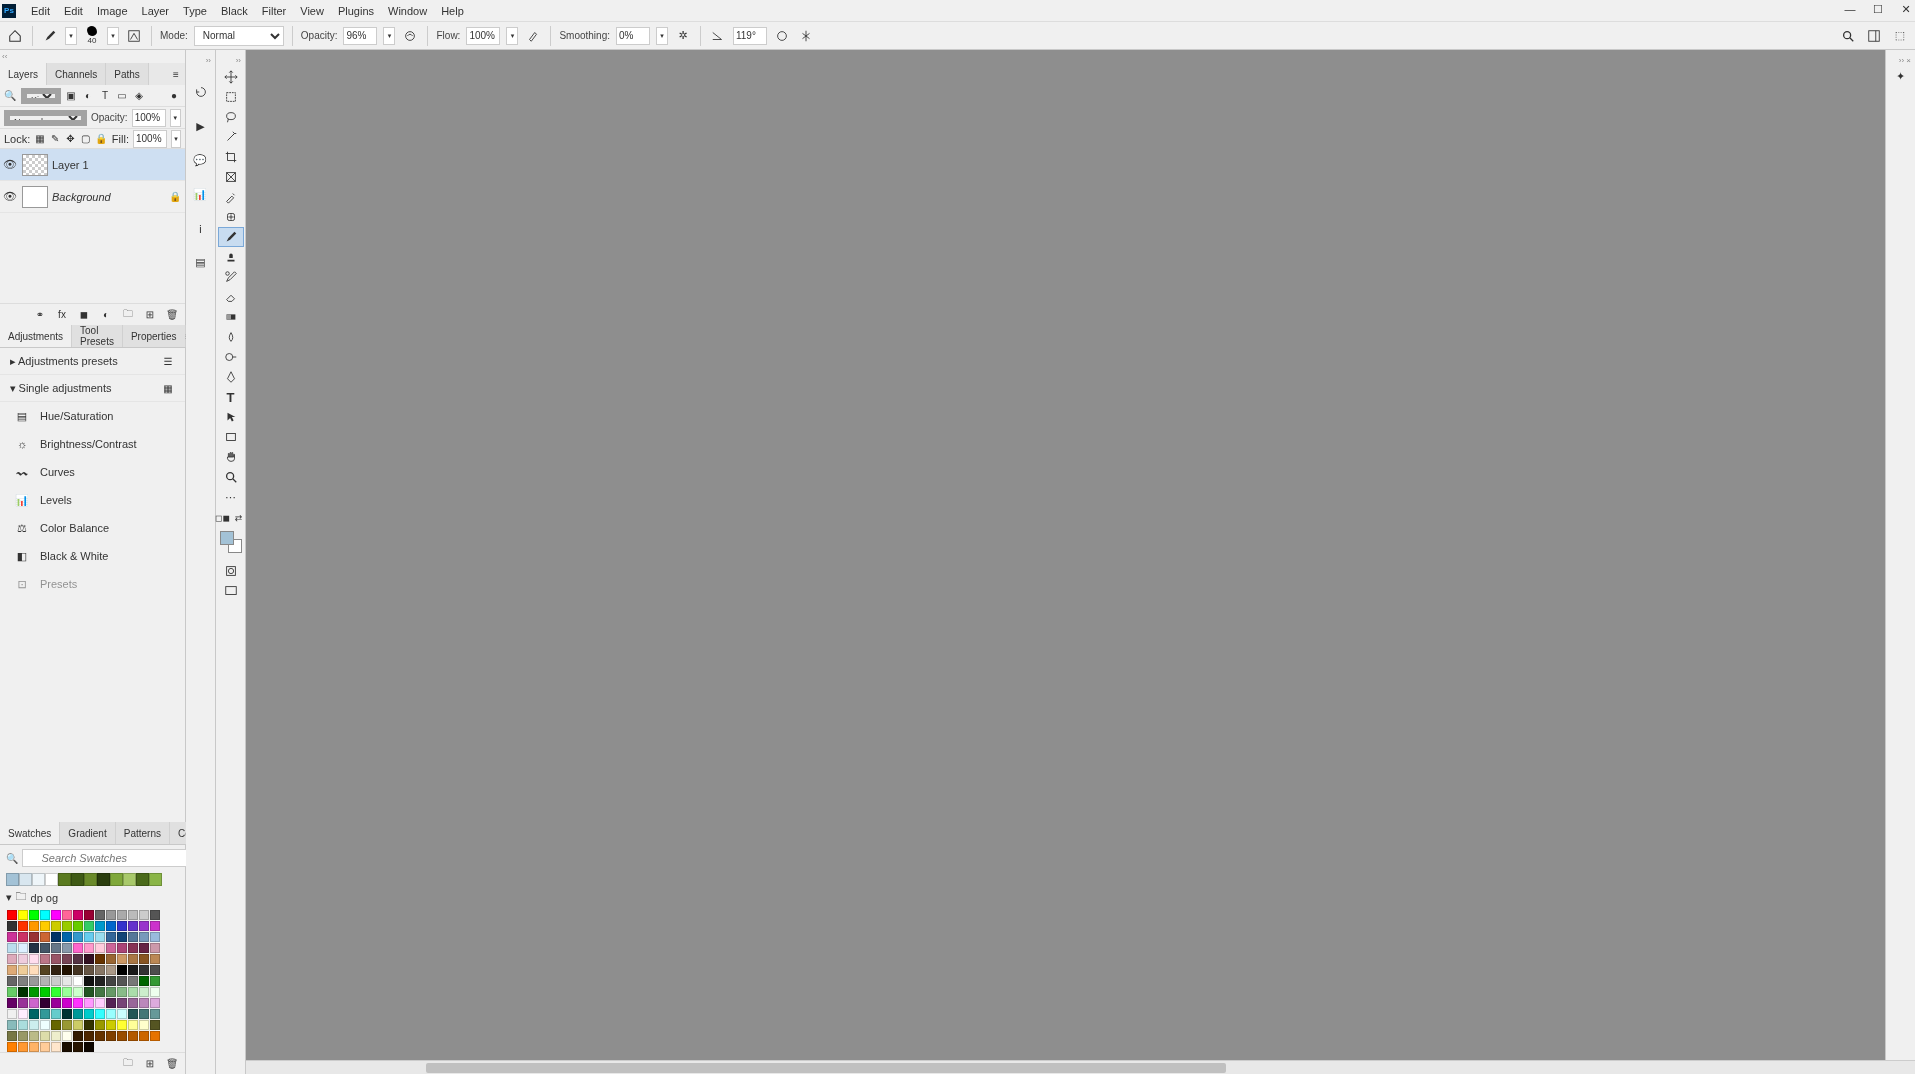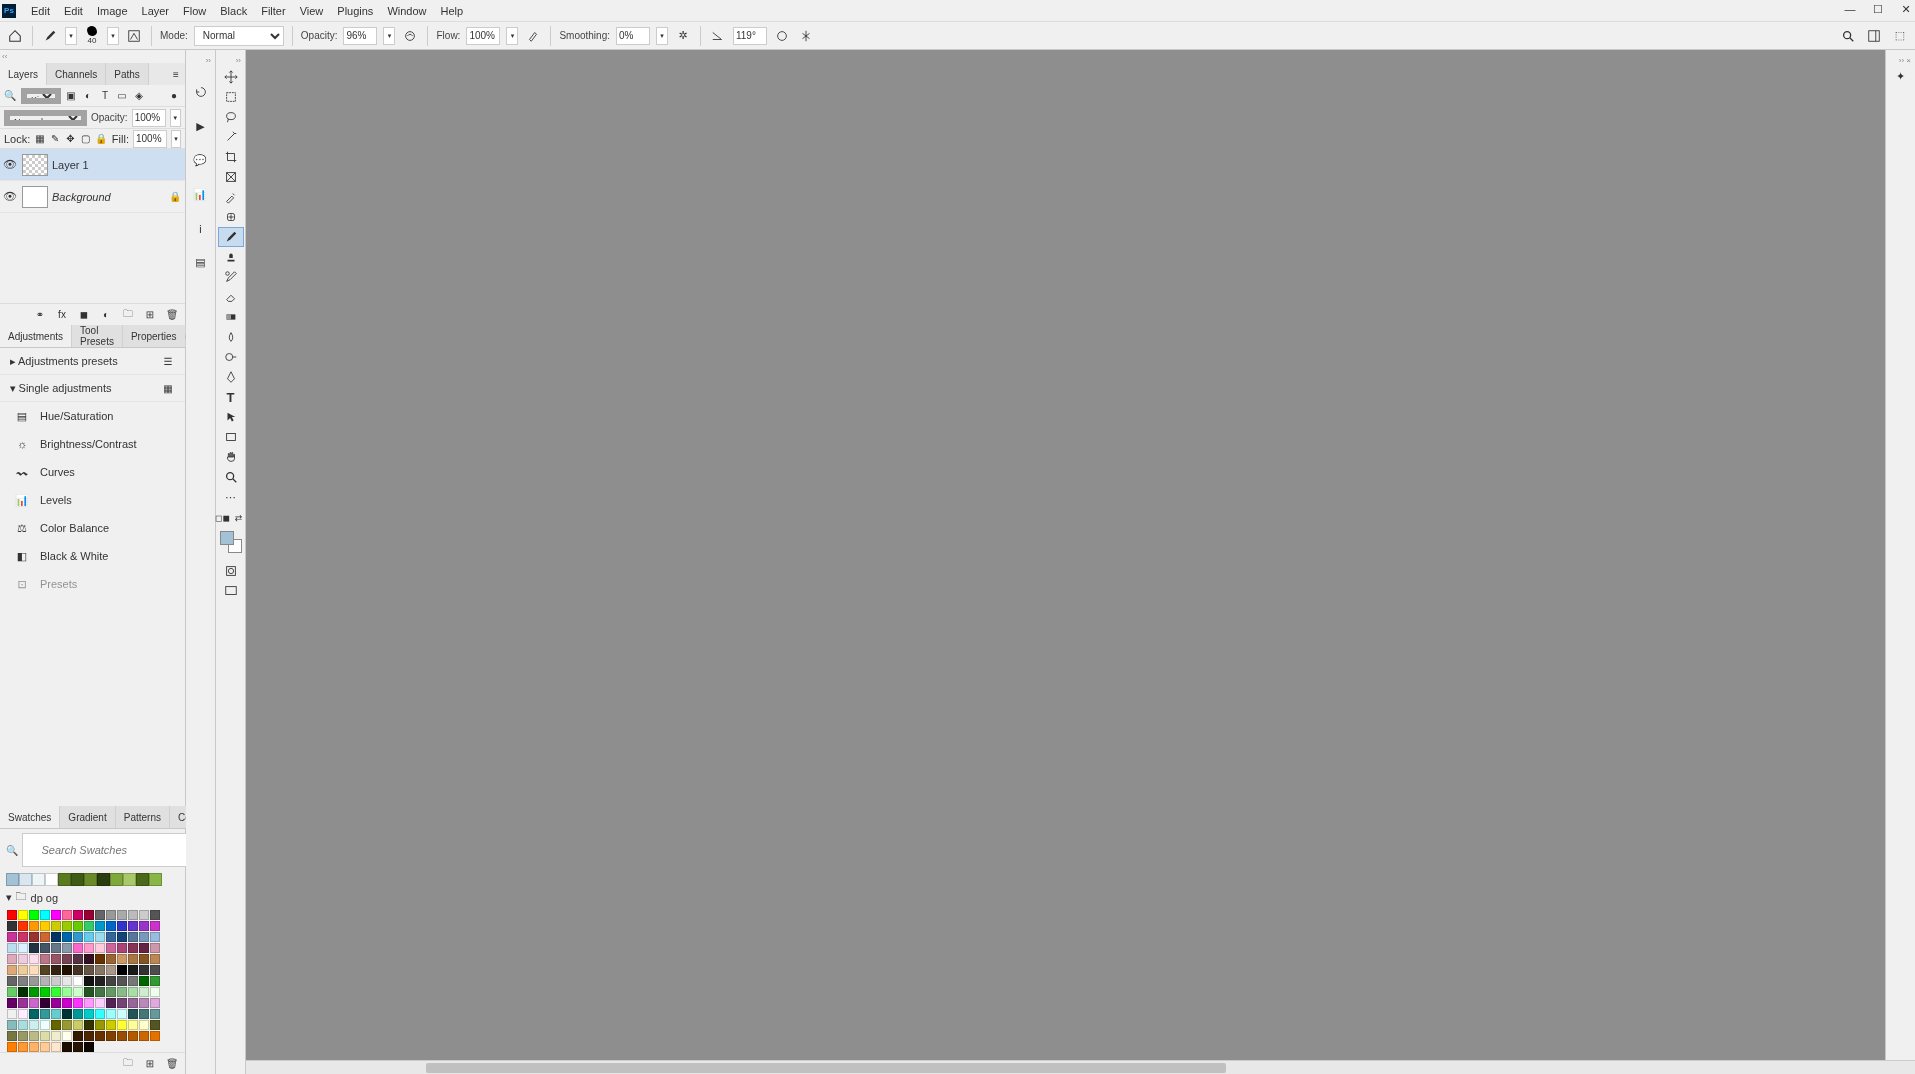--- a/index.html
+++ b/index.html
@@ -33,21 +33,21 @@
 .eye{width:16px;height:16px;display:flex;align-items:center;justify-content:center;font-size:11px;}
 .layer-thumb{width:26px;height:22px;border:1px solid #999;background:#fff;margin:0 4px;}
 .checker{background-image:linear-gradient(45deg,#ccc 25%,transparent 25%),linear-gradient(-45deg,#ccc 25%,transparent 25%),linear-gradient(45deg,transparent 75%,#ccc 75%),linear-gradient(-45deg,transparent 75%,#ccc 75%);background-size:6px 6px;background-position:0 0,0 3px,3px -3px,-3px 0;}
 .panel-footer{height:22px;display:flex;align-items:center;justify-content:flex-end;gap:8px;padding:0 6px;border-top:1px solid #ddd;}
 .adj-body{flex:1;overflow:hidden;border-top:1px solid #c8c8c8;}
 .adj-section{padding:6px 10px;border-bottom:1px solid #e5e5e5;display:flex;align-items:center;justify-content:space-between;}
 .adj-item{padding:6px 14px;display:flex;align-items:center;gap:10px;cursor:default;}
 .adj-icon{width:16px;height:16px;display:flex;align-items:center;justify-content:center;}
 .swatches-body{border-top:1px solid #c8c8c8;}
 .sw-search{padding:4px 6px;display:flex;align-items:center;gap:4px;}
-.sw-search input{flex:1;height:34px;border:1px solid #ccc;font-style:italic;color:#999;padding:0 18px;}
+.sw-search input{flex:1;height:18px;border:1px solid #ccc;font-style:italic;color:#999;padding:0 18px;}
 .sw-row{display:flex;padding:0 6px;margin-top:2px;}
 .sw{width:13px;height:13px;border:1px solid rgba(0,0,0,0.2);}
 .sw-folder{padding:2px 6px;display:flex;align-items:center;gap:4px;font-size:10px;}
 .sw-grid{padding:0 6px;display:flex;flex-wrap:wrap;width:172px;}
 .sw-grid .sw{width:10px;height:10px;margin:0.5px;}
 .dockbar{width:30px;background:#f0f0f0;border-right:1px solid #c8c8c8;display:flex;flex-direction:column;align-items:center;padding-top:18px;gap:16px;}
 .dock-icon{width:18px;height:18px;display:flex;align-items:center;justify-content:center;cursor:default;}
 .toolbar{width:30px;background:#f0f0f0;border-right:1px solid #c8c8c8;display:flex;flex-direction:column;align-items:center;padding:4px 0;}
 .tool{width:26px;height:20px;display:flex;align-items:center;justify-content:center;cursor:default;margin:0;}
 .tool.active{background:#c8dcf0;border:1px solid #7aa8d8;}
@@ -72,21 +72,21 @@
 </style>
 </head>
 <body>
 
 <div class="menubar">
   <div class="ps-logo">Ps</div>
   <div class="menu-item">Edit</div>
   <div class="menu-item">Edit</div>
   <div class="menu-item">Image</div>
   <div class="menu-item">Layer</div>
-  <div class="menu-item">Flow</div>
+  <div class="menu-item">Type</div>
   <div class="menu-item">Black</div>
   <div class="menu-item">Filter</div>
   <div class="menu-item">View</div>
   <div class="menu-item">Plugins</div>
   <div class="menu-item">Window</div>
   <div class="menu-item">Help</div>
   <div class="win-controls">
     <div class="win-btn">—</div>
     <div class="win-btn">☐</div>
     <div class="win-btn">✕</div>

